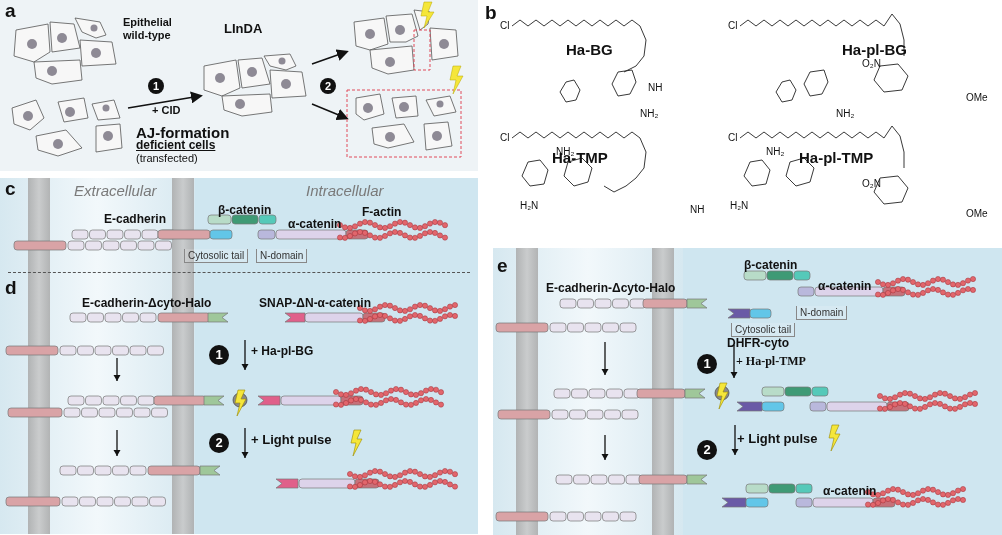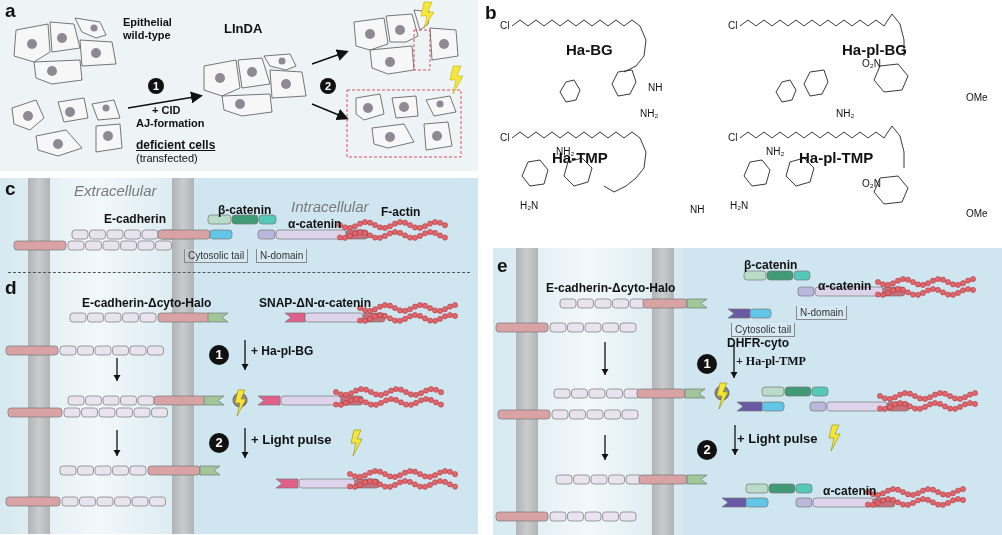--- a/index.html
+++ b/index.html
@@ -108,21 +108,21 @@
   </g>
   <path d="M453,66 L461,66 L457,76 L463,76 L453,94 L456,80 L450,80 Z" fill="#f5e63a" stroke="#b7a600" stroke-width="0.5"></path>
 </svg>
 
 <div class="panel-letter" style="left:5px;top:0px;">a</div>
 <div class="lbl" style="left:123px;top:16px;font-size:11px;">Epithelial</div>
 <div class="lbl" style="left:123px;top:29px;font-size:11px;">wild-type</div>
 <div class="lbl" style="left:216px;top:21px;font-size:13px;margin-left:8px;">LInDA</div>
 <div class="step" style="left:148px;top:78px;width:16px;height:16px;line-height:16px;font-size:11px;">1</div>
 <div class="lbl" style="left:152px;top:104px;font-size:11px;">+ CID</div>
-<div class="lbl" style="left:136px;top:117px;font-size:11px;">AJ-formation</div>
+<div class="lbl" style="left:136px;top:124px;font-size:15px;">AJ-formation</div>
 <div class="lbl" style="left:136px;top:138px;font-size:12px;text-decoration:underline;">deficient cells</div>
 <div class="lbl-n" style="left:136px;top:152px;font-size:11px;">(transfected)</div>
 <div class="step" style="left:320px;top:78px;width:16px;height:16px;line-height:16px;font-size:11px;">2</div>
 
 <div class="panel-letter" style="left:485px;top:2px;">b</div>
 <svg width="1002" height="535" style="pointer-events:none;">
   <g stroke="#222" stroke-width="0.9" fill="none">
 
     <polyline points="512,26 520,20 528,26 536,20 544,26 552,20 560,26 568,20 576,26 584,20 592,26 600,20 608,26 616,20 624,26 632,20 640,26"></polyline>
     <polyline points="640,26 646,40 644,56 636,66 624,72"></polyline>
@@ -626,25 +626,25 @@
     <rect x="496" y="512" width="52" height="9" rx="3" ry="3" fill="#d9a3a6" stroke="#777" stroke-width="0.7"></rect>
     <rect x="550" y="512" width="16" height="9" rx="3" ry="3" fill="#e8e3ef" stroke="#777" stroke-width="0.7"></rect>
     <rect x="567.5" y="512" width="16" height="9" rx="3" ry="3" fill="#e8e3ef" stroke="#777" stroke-width="0.7"></rect>
     <rect x="585" y="512" width="16" height="9" rx="3" ry="3" fill="#e8e3ef" stroke="#777" stroke-width="0.7"></rect>
     <rect x="602.5" y="512" width="16" height="9" rx="3" ry="3" fill="#e8e3ef" stroke="#777" stroke-width="0.7"></rect>
     <rect x="620" y="512" width="16" height="9" rx="3" ry="3" fill="#e8e3ef" stroke="#777" stroke-width="0.7"></rect>
   </svg>
 
 <div class="panel-letter" style="left:5px;top:178px;">c</div>
 <div class="ital" style="left:74px;top:182px;">Extracellular</div>
-<div class="ital" style="left:291px;top:182px;margin-top:16px;">Intracellular</div>
+<div class="ital" style="left:306px;top:182px;">Intracellular</div>
 <div class="lbl" style="left:104px;top:212px;">E-cadherin</div>
 <div class="lbl" style="left:218px;top:203px;">β-catenin</div>
 <div class="lbl" style="left:288px;top:217px;">α-catenin</div>
-<div class="lbl" style="left:381px;top:205px;">F-actin</div>
+<div class="lbl" style="left:362px;top:205px;">F-actin</div>
 <div class="small-box" style="left:184px;top:249px;">Cytosolic tail</div>
 <div class="small-box" style="left:256px;top:249px;">N-domain</div>
 
 <div class="panel-letter" style="left:5px;top:277px;">d</div>
 <div class="lbl" style="left:82px;top:296px;">E-cadherin-Δcyto-Halo</div>
 <div class="lbl" style="left:259px;top:296px;">SNAP-ΔN-α-catenin</div>
 <div class="step" style="left:209px;top:345px;">1</div>
 <div class="lbl" style="left:251px;top:344px;">+ Ha-pl-BG</div>
 <div class="step" style="left:209px;top:433px;">2</div>
 <div class="lbl" style="left:251px;top:432px;font-size:13px;">+ Light pulse</div>

